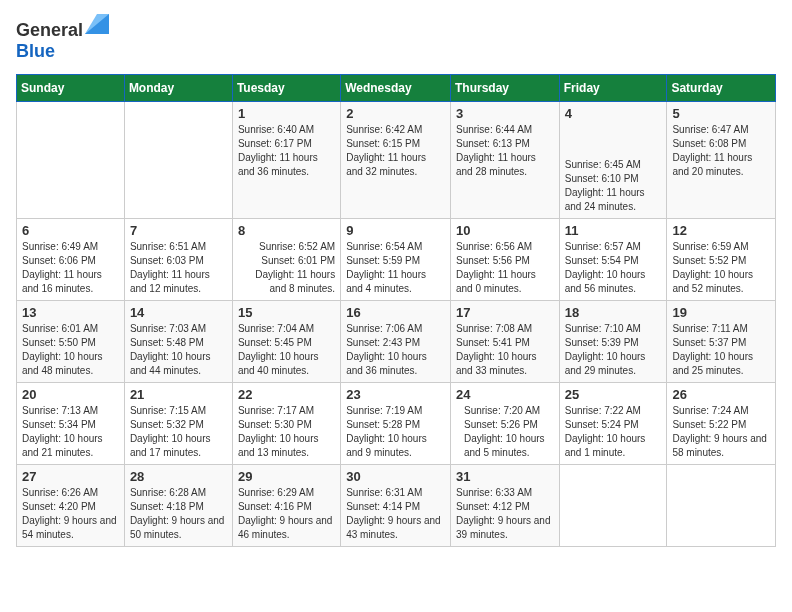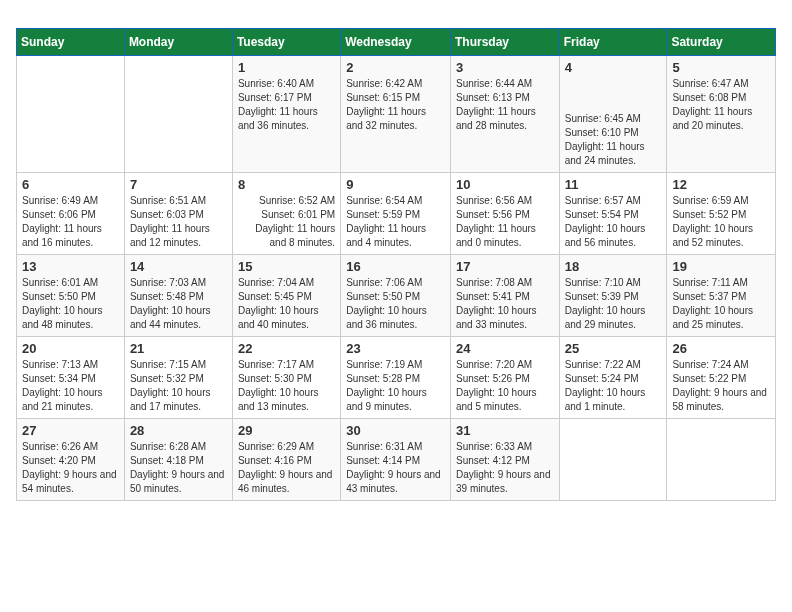--- a/index.html
+++ b/index.html
@@ -87,20 +87,30 @@
       line-height: 1.4;
     }
     .empty-cell {
       background: #fff !important;
     }
   </style>
 </head>
 <body>
 
 <div class="header">
+  <div class="logo">
+    <div>
+      <span class="logo-text-general">General</span><svg class="logo-icon" viewBox="0 0 24 20">
+          <polygon points="0,20 24,20 24,0" fill="#1565c0"></polygon>
+          <polygon points="0,20 12,0 24,0 24,20" fill="#42a5f5" opacity="0.7"></polygon>
+        </svg>
+      <br>
+      <span class="logo-text-blue">Blue</span>
+    </div>
+  </div>
 </div>
 
 <table>
   <thead>
     <tr>
     <th>Sunday</th>
         <th>Monday</th>
         <th>Tuesday</th>
         <th>Wednesday</th>
         <th>Thursday</th>
@@ -202,21 +212,21 @@
         </td>
         <td>
           <span class="day-number">15</span>
           <div class="day-info" style="white-space: pre-line;">Sunrise: 7:04 AM
 Sunset: 5:45 PM
 Daylight: 10 hours and 40 minutes.</div>
         </td>
         <td>
           <span class="day-number">16</span>
           <div class="day-info" style="white-space: pre-line;">Sunrise: 7:06 AM
-Sunset: 5:50 PM
+Sunset: 2:43 PM
 Daylight: 10 hours and 36 minutes.</div>
         </td>
         <td>
           <span class="day-number">17</span>
           <div class="day-info" style="white-space: pre-line;">Sunrise: 7:08 AM
 Sunset: 5:41 PM
 Daylight: 10 hours and 33 minutes.</div>
         </td>
         <td>
           <span class="day-number">18</span>
@@ -251,21 +261,21 @@
 Daylight: 10 hours and 13 minutes.</div>
         </td>
         <td>
           <span class="day-number">23</span>
           <div class="day-info" style="white-space: pre-line;">Sunrise: 7:19 AM
 Sunset: 5:28 PM
 Daylight: 10 hours and 9 minutes.</div>
         </td>
         <td>
           <span class="day-number">24</span>
-          <div class="day-info" style="white-space: pre-line;">Sunrise: 7:20 AM
+          <div class="day-info" style="white-space: pre-line; margin-left: 8px;">Sunrise: 7:20 AM
 Sunset: 5:26 PM
 Daylight: 10 hours and 5 minutes.</div>
         </td>
         <td>
           <span class="day-number">25</span>
           <div class="day-info" style="white-space: pre-line;">Sunrise: 7:22 AM
 Sunset: 5:24 PM
 Daylight: 10 hours and 1 minute.</div>
         </td>
         <td>

